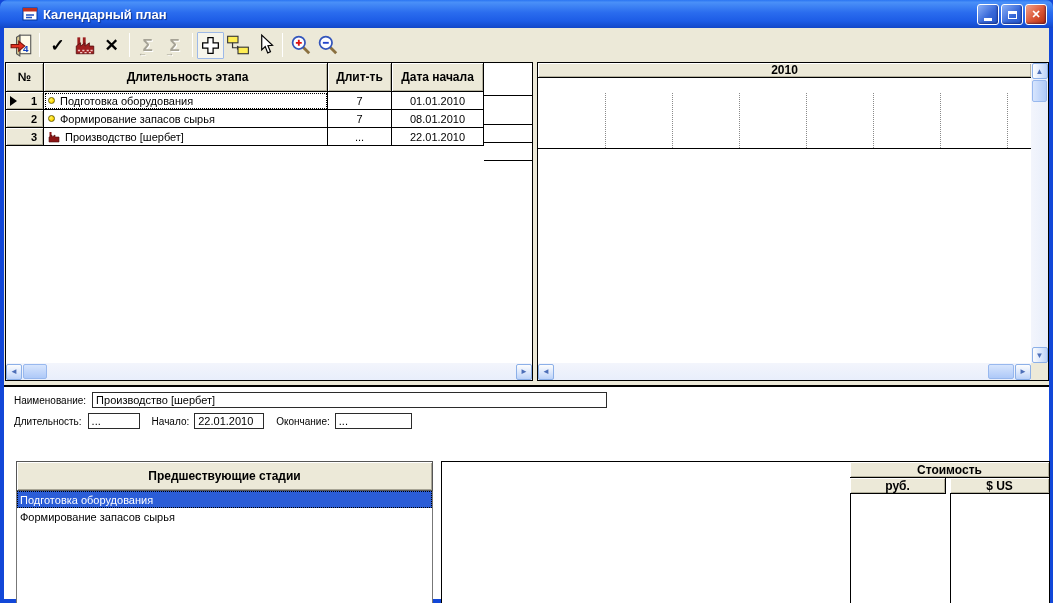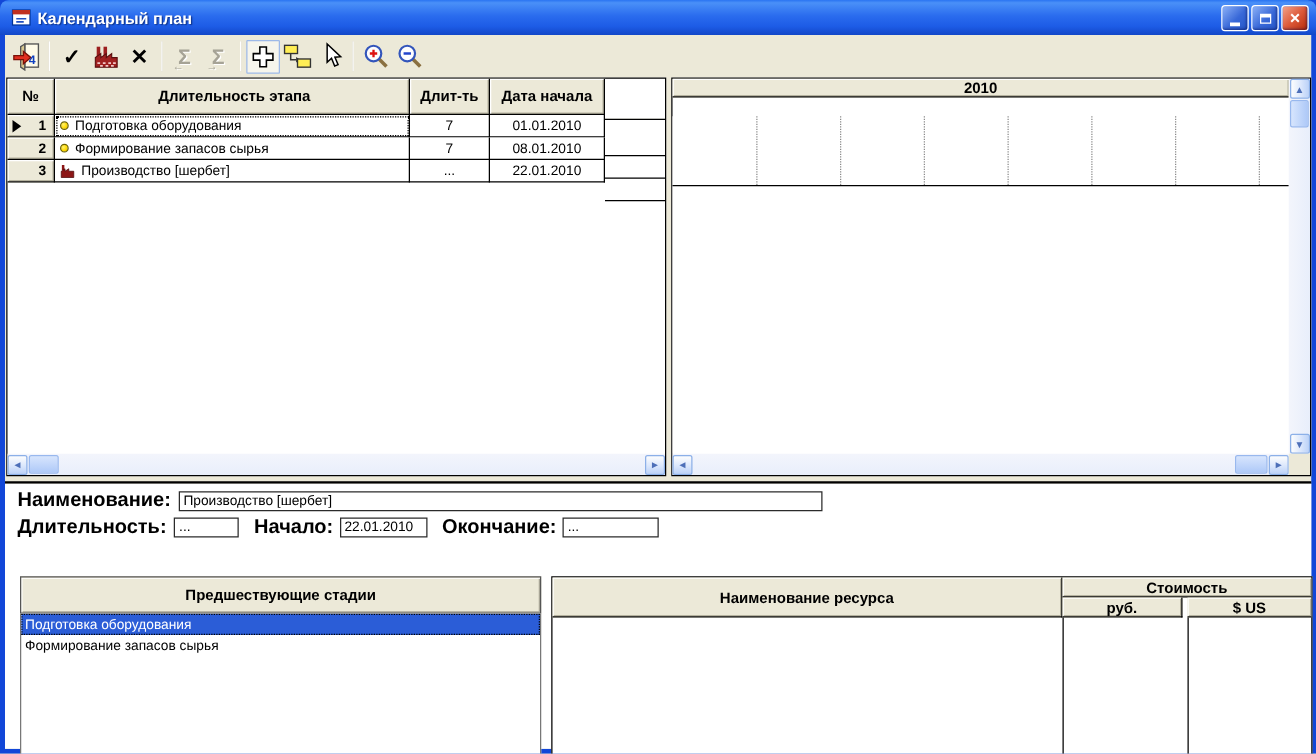--- a/index.html
+++ b/index.html
@@ -4,21 +4,21 @@
 <style>
   * { box-sizing: border-box; margin: 0; padding: 0; }
   html,body { width:1053px; height:603px; }
   body { font-family: "Liberation Sans", sans-serif; font-size:12px; background:#ece9d8; }
 
   .window { position:relative; width:1053px; height:603px; background:#1247d8; overflow:hidden; }
 
   
   .titlebar { position:absolute; left:0; top:0; width:1053px; height:28px;
     background:linear-gradient(180deg,#2a74f2 0%,#4a90f8 8%,#2a6cee 45%,#1d5ce6 75%,#1247c8 100%);
-    border-radius:7px 7px 0 0; display:flex; align-items:center; padding:0 9px; }
+    border-radius:7px 7px 0 0; display:flex; align-items:center; padding:0 22px; }
   .title-text { color:#fff; font-weight:bold; font-size:13px; margin-left:5px;
     text-shadow:1px 1px 1px #10348c; }
   .win-btns { position:absolute; right:6px; top:4px; display:flex; gap:2px; }
   .win-btn { width:22px; height:21px; border:1px solid #fff; border-radius:3px;
     display:flex; align-items:center; justify-content:center; color:#fff; font-weight:bold;
     font-size:11px; background:linear-gradient(135deg,#8db2f8 0%,#3868d8 55%,#2456c8 100%);
     box-shadow:inset -1px -1px 2px rgba(0,0,60,.45); cursor:default; }
   .win-btn.close { background:linear-gradient(135deg,#f2a38c 0%,#dd5a3a 50%,#b52a0b 100%); }
   .glyph-min { display:block; width:8px; height:3px; background:#fff; margin-top:9px; }
   .glyph-max { display:block; width:9px; height:8px; border:1px solid #fff; border-top:3px solid #fff; }
@@ -81,21 +81,21 @@
     background:linear-gradient(180deg,#d7e5fd,#aec9f8); margin:0 1px; flex:none; }
   .sb-v .sb-thumb { width:15px; background:linear-gradient(90deg,#d7e5fd,#aec9f8); margin:1px 0; }
   .sb-corner { position:absolute; right:0; bottom:0; width:17px; height:17px; background:#ece9d8; }
   .sb-spacer { flex:1; }
 
   
   .split-line { position:absolute; left:0; top:357px; width:1045px; height:2px; background:#000; }
   .bottom { position:absolute; left:0; top:359px; width:1045px; height:212px; background:#fff; }
 
   .detail-row { position:absolute; left:10px; display:flex; align-items:center; }
-  .lbl { font-weight:bold; font-size:16px; white-space:nowrap; }
+  .lbl { font-weight:normal; font-size:10px; white-space:nowrap; }
   .fld { height:16px; border:1px solid #2b2b2b; background:#fff; font-family:"Liberation Sans",sans-serif;
     font-size:11px; padding:0 3px; }
 
   .pred-header { position:absolute; left:12px; top:74px; width:417px; height:30px; background:#ece9d8;
     border:1px solid #555; box-shadow:inset 1px 1px 0 #fff, inset -1px -1px 0 #a8a596;
     display:flex; align-items:center; justify-content:center; font-weight:bold; }
   .pred-list { position:absolute; left:12px; top:104px; width:417px; height:129px; background:#fff;
     border:1px solid #777; border-top:none; overflow:hidden; }
   .pred-item { height:17px; display:flex; align-items:center; padding-left:3px; font-size:11px; color:#000; }
   .pred-item.selected { background:#2b5dd7; color:#fff; outline:1px dotted #000; outline-offset:-1px; }
@@ -319,21 +319,20 @@
         <input class="fld" style="width: 77px; margin-left: 5px;" value="...">
       </div>
 
       <div class="pred-header">Предшествующие стадии</div>
       <div class="pred-list">
         <div class="pred-item selected">Подготовка оборудования</div>
         <div class="pred-item">Формирование запасов сырья</div>
       </div>
 
       <div class="res-table">
-        <div class="hdr-cell res-name-hdr">Наименование ресурса</div>
         <div class="hdr-cell res-cost-hdr" style="border-right:none;">Стоимость</div>
         <div class="hdr-cell res-rub-hdr">руб.</div>
         <div class="hdr-cell res-usd-hdr">$ US</div>
         <div class="res-vline1"></div>
         <div class="res-vline2"></div>
       </div>
     </div>
 
   </div>
 </div>

